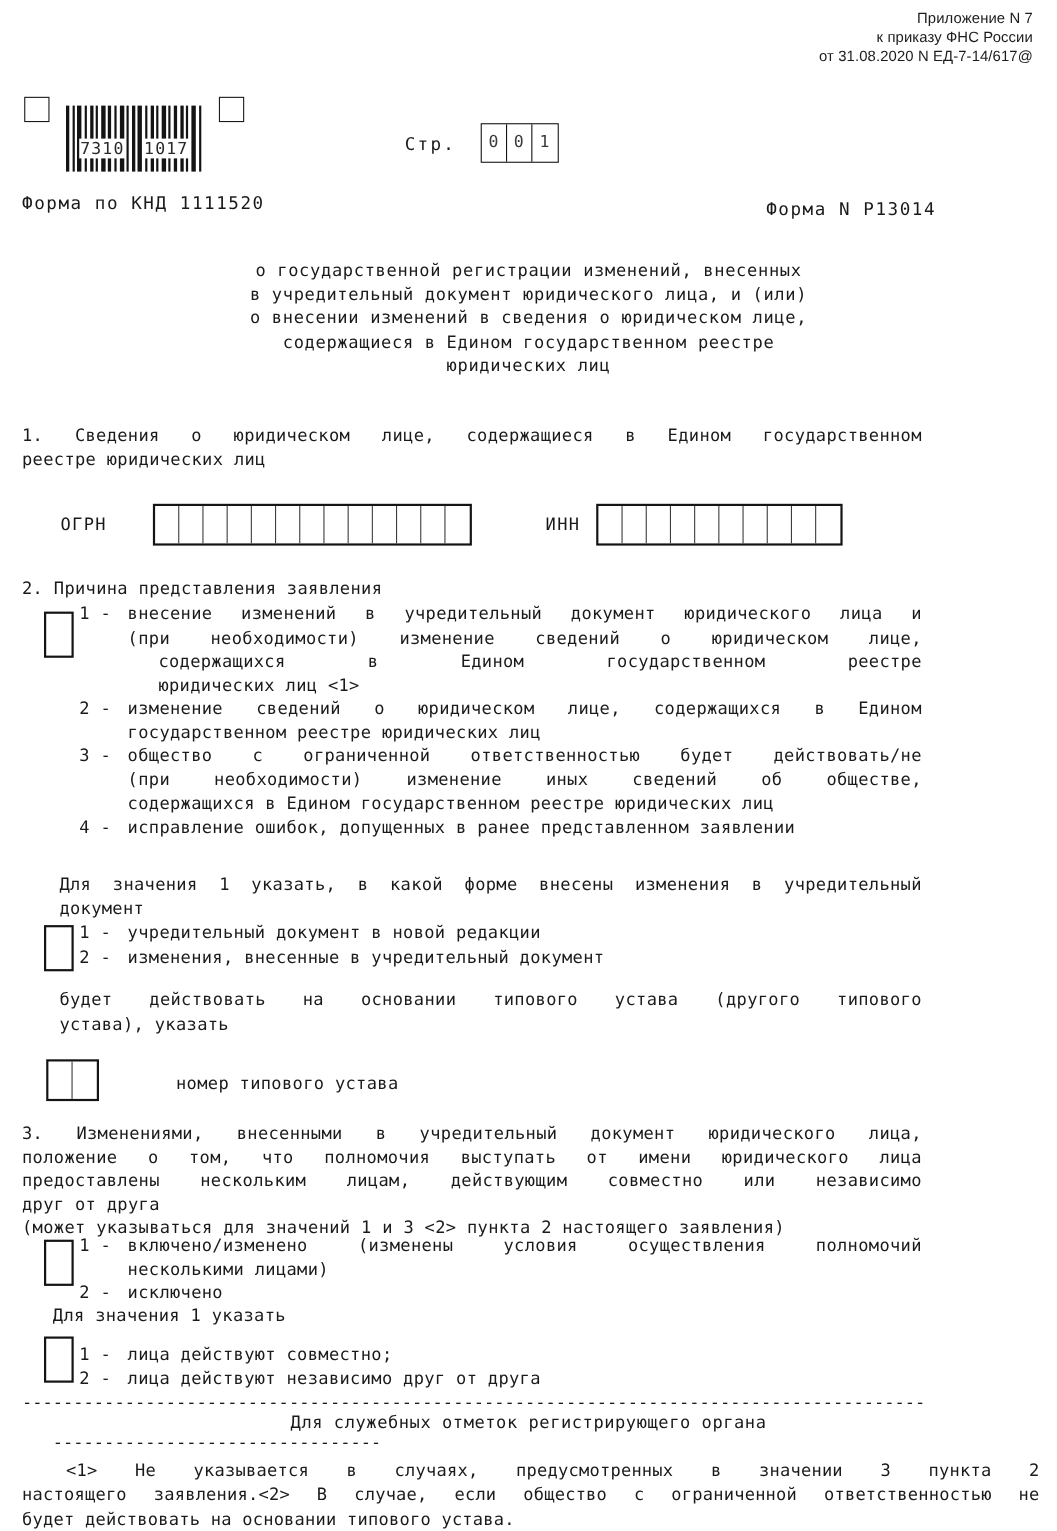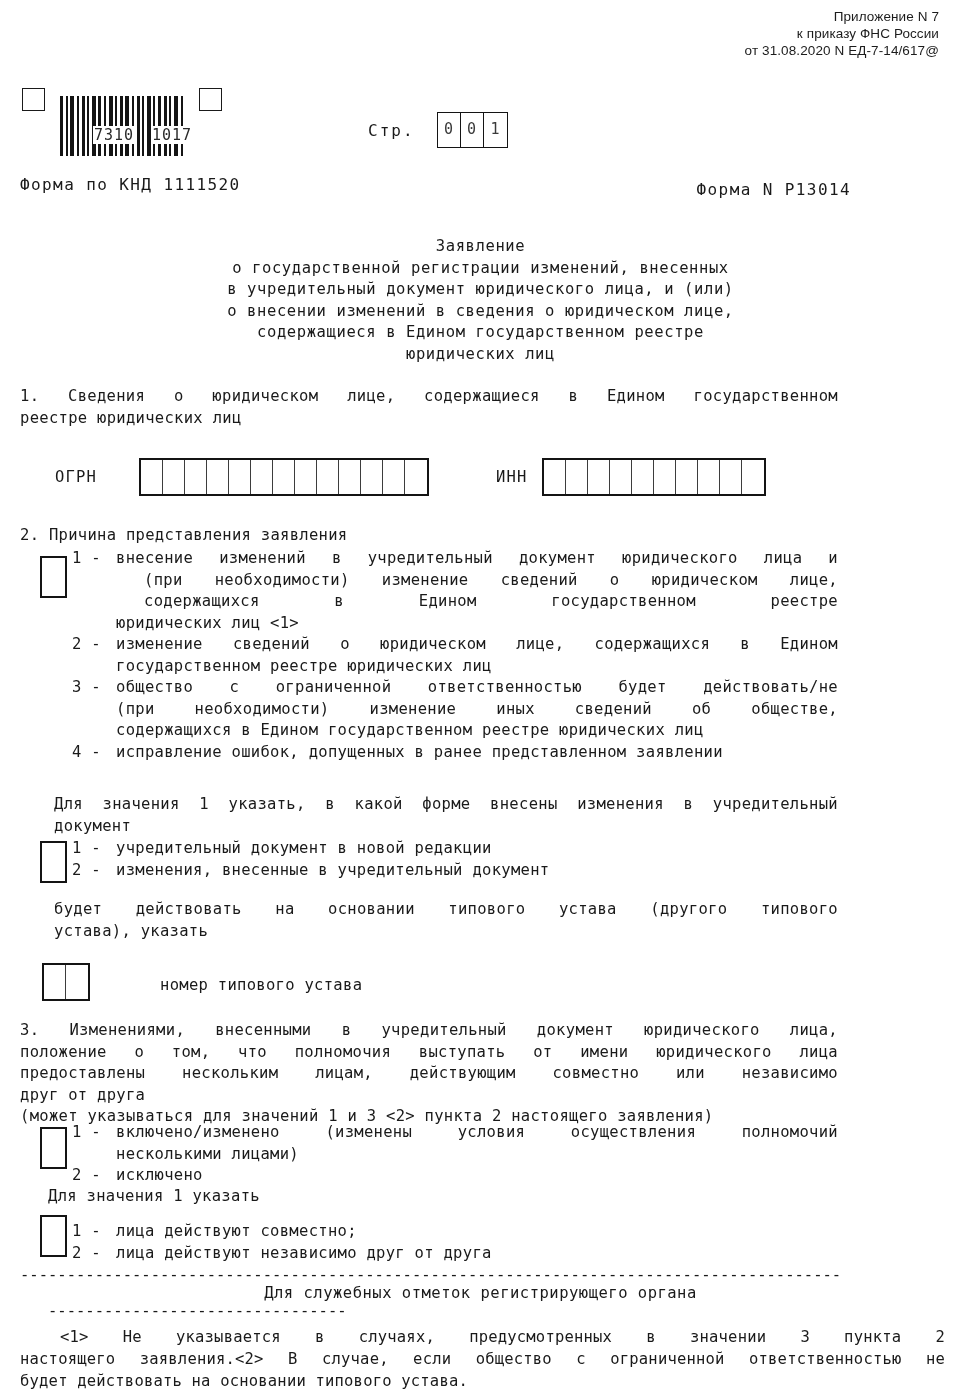--- a/index.html
+++ b/index.html
@@ -67,21 +67,20 @@
     width: 124px;
     height: 20px;
     font-size: 15px;
     letter-spacing: 1px;
     color: #2a2a2a;
   }
   .bc-digits span {
     position: absolute;
     background: #fff;
     padding: 0 1px;
-    margin-left: 21px;
   }
   .bc-digits .d1 { left: 12px; }
   .bc-digits .d2 { left: 70px; }
 
   
   .page-no {
     position: absolute;
     left: 368px;
     top: 112px;
     display: flex;
@@ -292,21 +291,20 @@
       <span class="cell">0</span>
       <span class="cell">0</span>
       <span class="cell">1</span>
     </span>
 </div>
 
 <div class="knd">Форма по КНД 1111520</div>
 <div class="formno">Форма N Р13014</div>
 
 <div class="title">
-  <div>Заявление</div>
   <div>о государственной регистрации изменений, внесенных</div>
   <div>в учредительный документ юридического лица, и (или)</div>
   <div>о внесении изменений в сведения о юридическом лице,</div>
   <div>содержащиеся в Едином государственном реестре</div>
   <div>юридических лиц</div>
 </div>
 
 <div class="para sec1">
   <div class="just">1. Сведения о юридическом лице, содержащиеся в Едином государственном</div>
   <div class="just-left">реестре  юридических лиц</div>
@@ -349,23 +347,23 @@
 
 <div class="para sec2-head">2. Причина представления заявления</div>
 
 <div class="chk" style="left:40px; top:556px;"></div>
 
 <div class="opt-list" style="left:72px; top:548px; width:766px;">
   <div class="opt">
     <span class="num">1 -</span>
     <span class="txt">
       <span class="just nowrapline" style="display:block">внесение изменений в учредительный документ  юридического   лица и</span>
-      <span class="just nowrapline" style="display:block; margin-left:28px">(при  необходимости)  изменение  сведений  о   юридическом   лице,</span>
+      <span class="just nowrapline" style="display:block; ">(при  необходимости)  изменение  сведений  о   юридическом   лице,</span>
       <span class="just nowrapline" style="display:block; margin-left:28px">содержащихся      в      Едином      государственном      реестре</span>
-      <span class="just-left nowrapline" style="display:block; ">юридических лиц &lt;1&gt;</span>
+      <span class="just-left nowrapline" style="display:block; margin-left:28px">юридических лиц &lt;1&gt;</span>
     </span>
   </div>
   <div class="opt">
     <span class="num">2 -</span>
     <span class="txt">
       <span class="just nowrapline" style="display:block">изменение сведений о  юридическом  лице,  содержащихся  в  Едином</span>
       <span class="just-left nowrapline" style="display:block">государственном реестре юридических лиц</span>
     </span>
   </div>
   <div class="opt">

